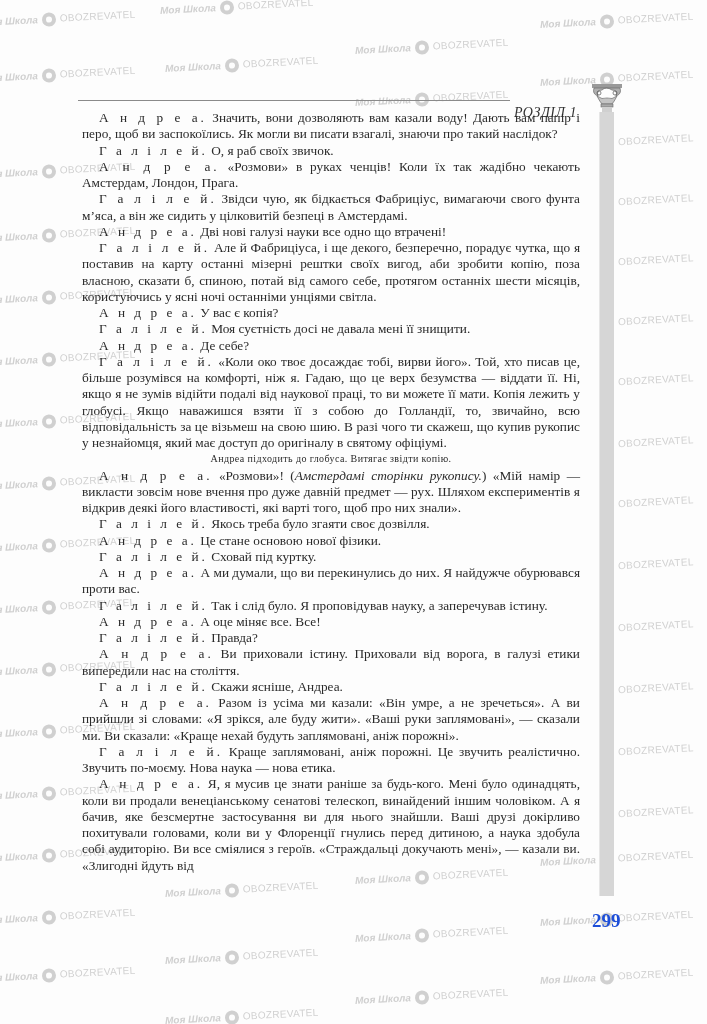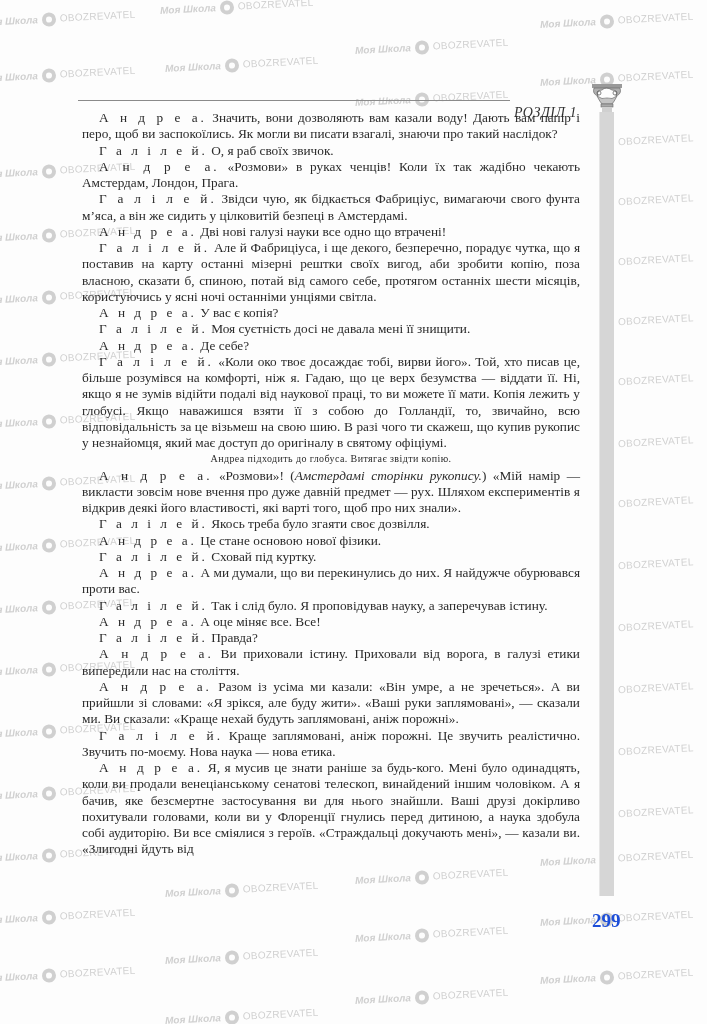--- a/index.html
+++ b/index.html
@@ -96,19 +96,20 @@
     <p class="stage">Андреа підходить до глобуса. Витягає звідти копію.</p>
     <p><span class="sp">А н д р е а.</span><span> «Розмови»! (</span><i>Амстердамі сторінки рукопису.</i><span>) «Мій намір — викласти зовсім нове вчення про дуже давній предмет — рух. Шляхом експериментів я відкрив деякі його властивості, які варті того, щоб про них знали».</span></p>
     <p><span class="sp">Г а л і л е й.</span><span> Якось треба було згаяти своє дозвілля.</span></p>
     <p><span class="sp">А н д р е а.</span><span> Це стане основою нової фізики.</span></p>
     <p><span class="sp">Г а л і л е й.</span><span> Сховай під куртку.</span></p>
     <p><span class="sp">А н д р е а.</span><span> А ми думали, що ви перекинулись до них. Я найдужче обурювався проти вас.</span></p>
     <p><span class="sp">Г а л і л е й.</span><span> Так і слід було. Я проповідував науку, а заперечував істину.</span></p>
     <p><span class="sp">А н д р е а.</span><span> А оце міняє все. Все!</span></p>
     <p><span class="sp">Г а л і л е й.</span><span> Правда?</span></p>
     <p><span class="sp">А н д р е а.</span><span> Ви приховали істину. Приховали від ворога, в галузі етики випередили нас на століття.</span></p>
+    <p><span class="sp">Г а л і л е й.</span><span> Скажи ясніше, Андреа.</span></p>
     <p><span class="sp">А н д р е а.</span><span> Разом із усіма ми казали: «Він умре, а не зречеться». А ви прийшли зі словами: «Я зрікся, але буду жити». «Ваші руки заплямовані», — сказали ми. Ви сказали: «Краще нехай будуть заплямовані, аніж порожні».</span></p>
     <p><span class="sp">Г а л і л е й.</span><span> Краще заплямовані, аніж порожні. Це звучить реалістично. Звучить по-моєму. Нова наука — нова етика.</span></p>
     <p><span class="sp">А н д р е а.</span><span> Я, я мусив це знати раніше за будь-кого. Мені було одинадцять, коли ви продали венеціанському сенатові телескоп, винайдений іншим чоловіком. А я бачив, яке безсмертне застосування ви для нього знайшли. Ваші друзі докірливо похитували головами, коли ви у Флоренції гнулись перед дитиною, а наука здобула собі аудиторію. Ви все сміялися з героїв. «Страждальці докучають мені», — казали ви. «Злигодні йдуть від</span></p>
   </div>
 
   <div class="page-num">299</div>
 </div>
 
 </body></html>

